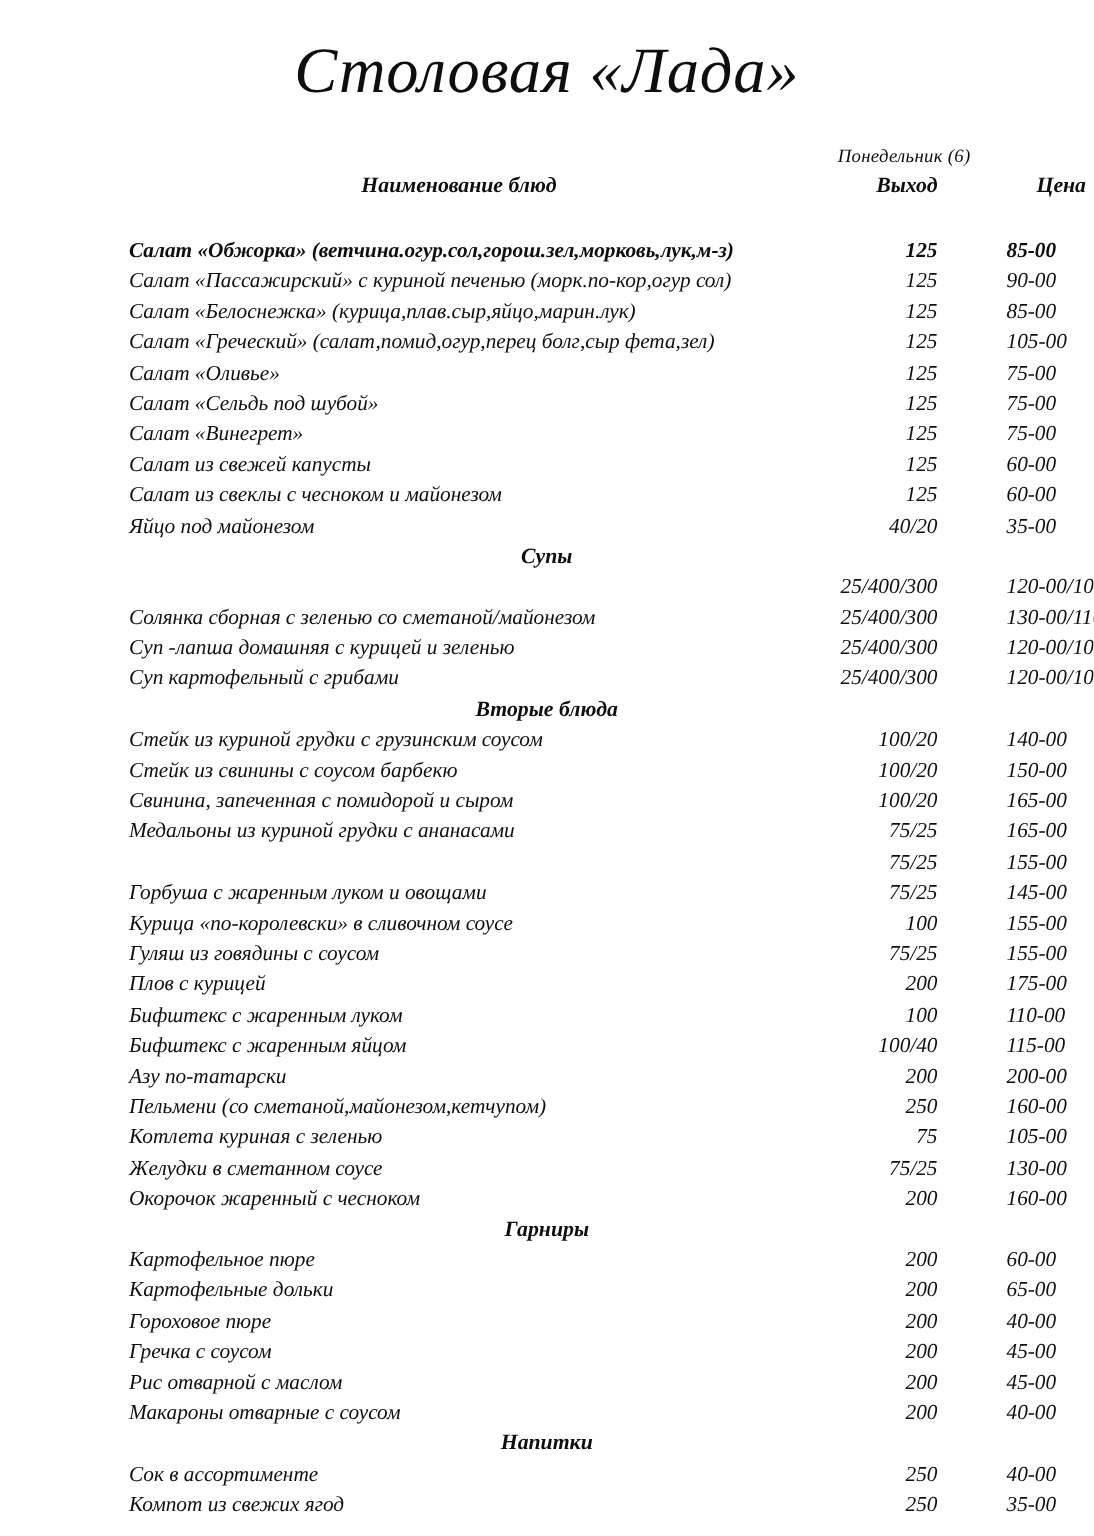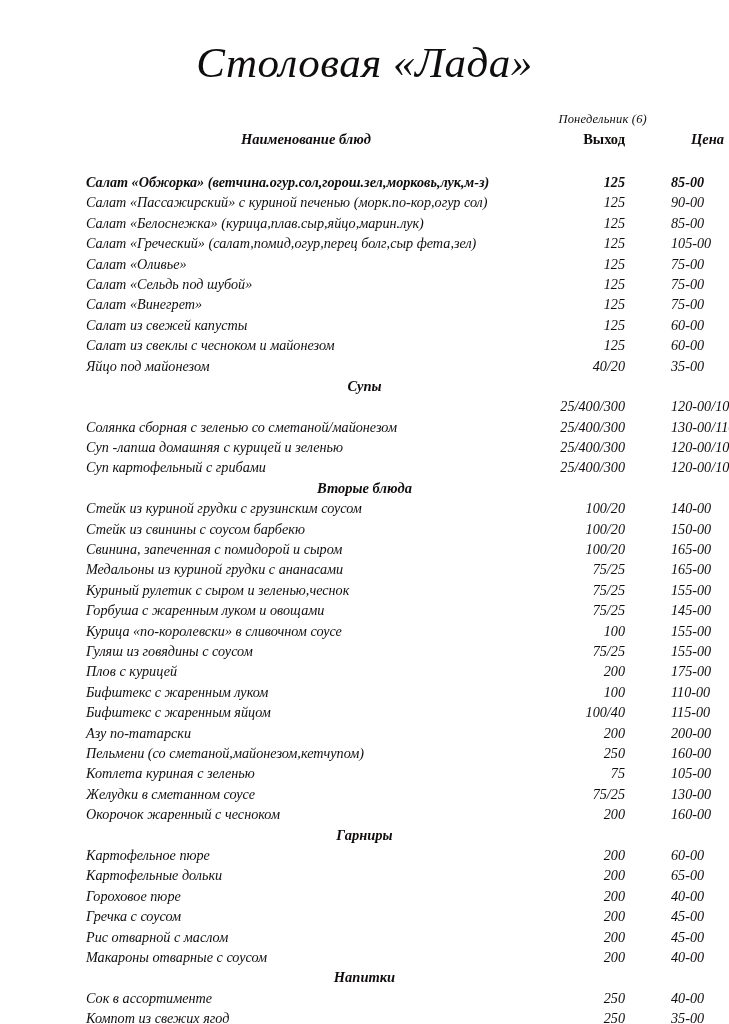--- a/index.html
+++ b/index.html
@@ -24,21 +24,21 @@
   }
 
   
   .title {
     text-align: center;
     font-style: italic;
     font-weight: 400;
     font-size: 43px;
     letter-spacing: 0.5px;
     line-height: 1;
-    padding-top: 41px;
+    padding-top: 26px;
     white-space: nowrap;
   }
 
   
   .head-wrap {
     position: relative;
     height: 52px;
     margin-top: 28px;
   }
   .weekday {
@@ -66,20 +66,21 @@
     font-weight: bold;
     font-size: 14.5px;
     white-space: nowrap;
   }
   .col-head-out {
     position: absolute;
     top: 19px;
     left: 525px;
     width: 100px;
     text-align: right;
+    font-style: italic;
     font-weight: bold;
     font-size: 14.5px;
     white-space: nowrap;
   }
   .col-head-price {
     position: absolute;
     top: 19px;
     left: 634px;
     width: 90px;
     text-align: right;
@@ -244,21 +245,20 @@
         <span class="dish">Свинина, запеченная с помидорой и сыром</span>
         <span class="out">100/20</span>
         <span class="price">165-00</span>
       </div>
       <div class="row">
         <span class="dish">Медальоны из куриной грудки с ананасами</span>
         <span class="out">75/25</span>
         <span class="price">165-00</span>
       </div>
       <div class="row">
-        <span class="dish">Куриный рулетик с сыром и зеленью,чеснок</span>
         <span class="out">75/25</span>
         <span class="price">155-00</span>
       </div>
       <div class="row">
         <span class="dish">Горбуша с жаренным луком и овощами</span>
         <span class="out">75/25</span>
         <span class="price">145-00</span>
       </div>
       <div class="row">
         <span class="dish">Курица «по-королевски» в сливочном соусе</span>

